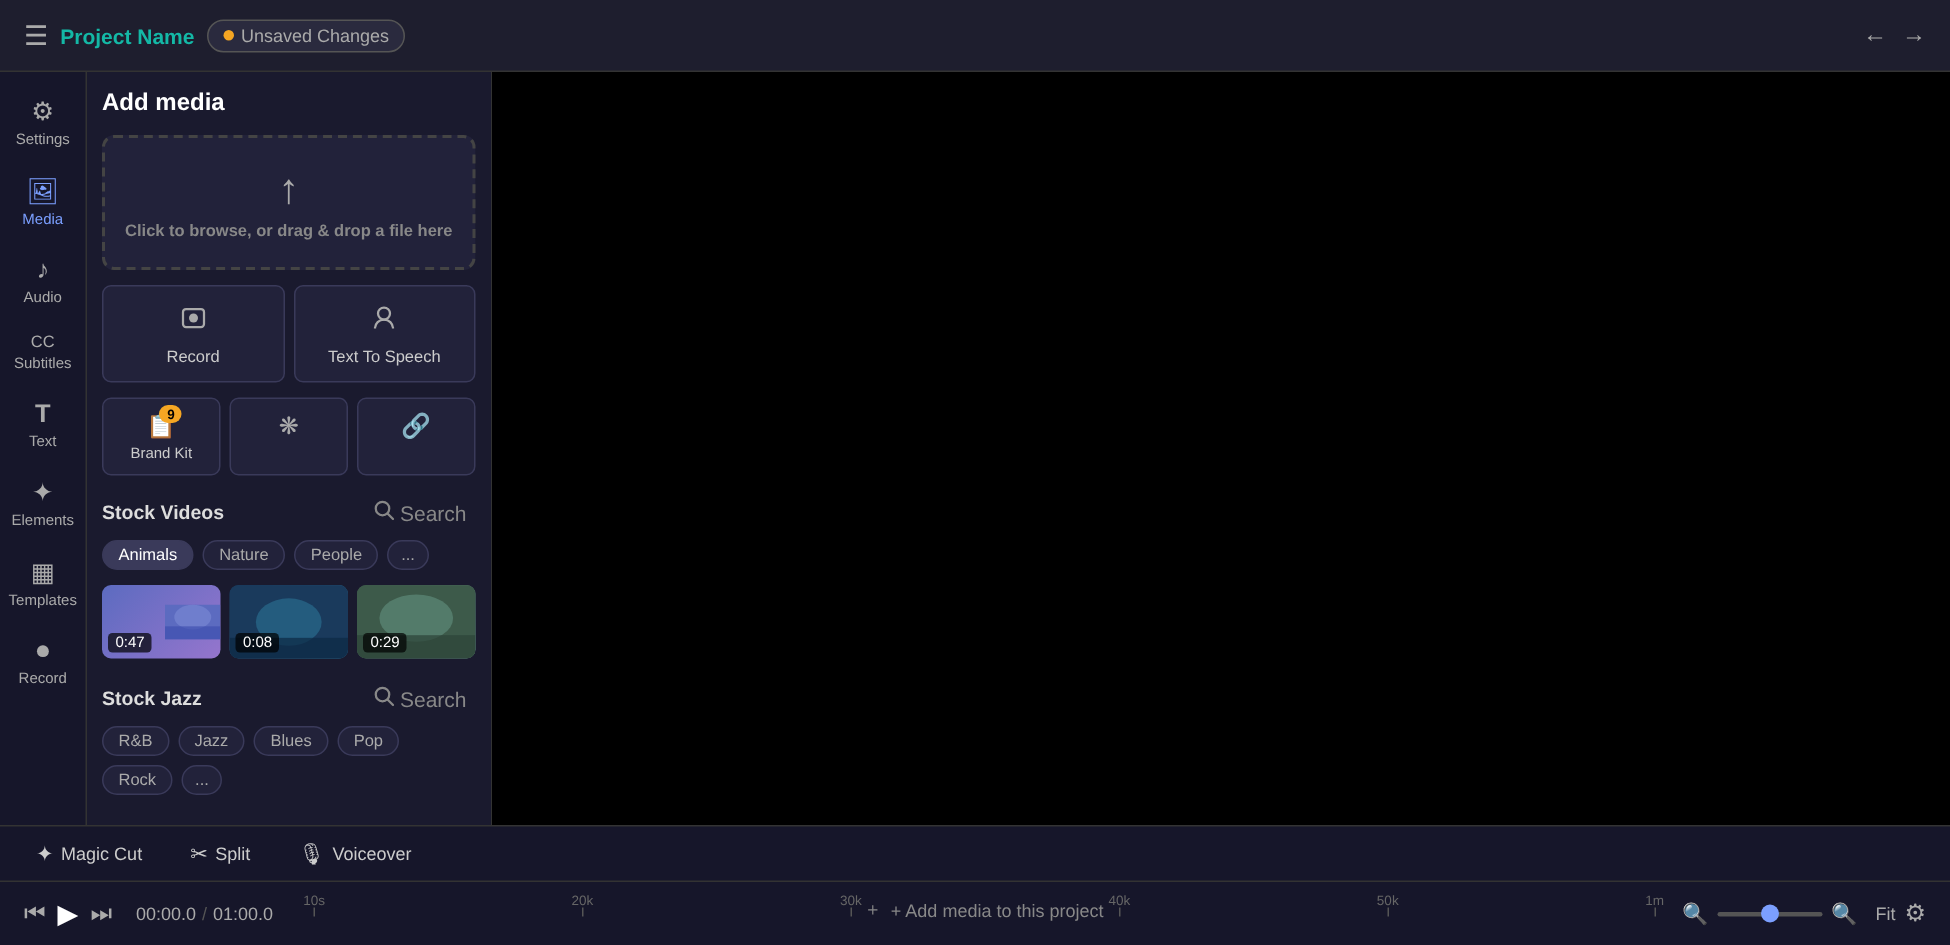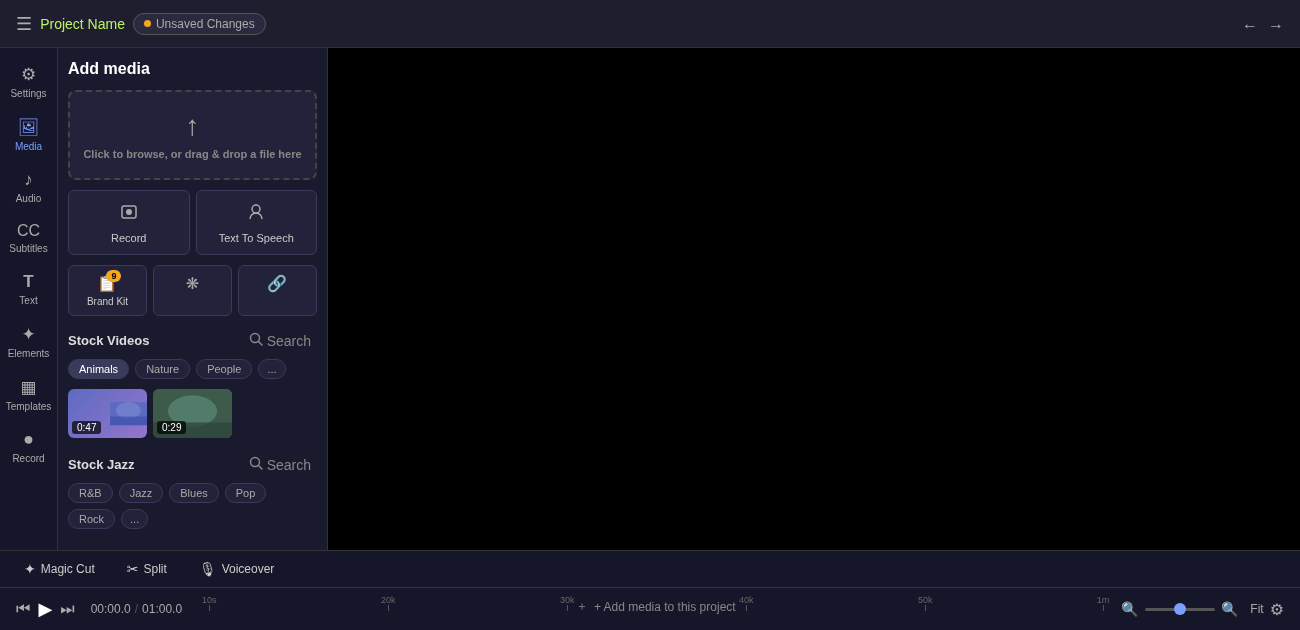--- a/index.html
+++ b/index.html
@@ -4,21 +4,21 @@
   <style>
     * { box-sizing: border-box; margin: 0; padding: 0; }
     body { font-family: -apple-system, BlinkMacSystemFont, 'Segoe UI', sans-serif; background: #1a1a2e; color: #fff; width: 1300px; height: 630px; overflow: hidden; display: flex; flex-direction: column; }
 
     
     .topbar { display: flex; align-items: center; justify-content: space-between; background: #1e1e2e; height: 48px; padding: 0 16px; border-bottom: 1px solid #333; flex-shrink: 0; }
     .topbar-left { display: flex; align-items: center; gap: 8px; }
     .topbar-center { display: flex; align-items: center; gap: 10px; }
     .topbar-right { display: flex; align-items: center; gap: 10px; }
     .hamburger-icon { color: #aaa; font-size: 18px; cursor: pointer; }
-    .project-name { font-size: 14px; font-weight: 400; color: #bef264; }
+    .project-name { font-size: 14px; font-weight: 700; color: #14b8a6; }
     .unsaved-badge { background: #2a2a3e; border: 1px solid #555; border-radius: 12px; padding: 3px 10px; font-size: 12px; color: #aaa; display: flex; align-items: center; gap: 5px; cursor: pointer; }
     .unsaved-dot { width: 7px; height: 7px; border-radius: 50%; background: #f5a623; }
     .save-text { font-size: 13px; color: #aaa; }
     .save-text a { color: #7b9fff; text-decoration: none; }
     .upgrade-btn { background: linear-gradient(135deg, #8b5cf6, #a78bfa); color: #fff; border: none; border-radius: 6px; padding: 6px 14px; font-size: 13px; cursor: pointer; display: flex; align-items: center; gap: 5px; }
     .done-btn { background: #2ecc71; color: #fff; border: none; border-radius: 6px; padding: 6px 14px; font-size: 13px; cursor: pointer; display: flex; align-items: center; gap: 5px; }
     .undo-icon, .redo-icon { color: #aaa; font-size: 16px; cursor: pointer; }
 
     
     .main { display: flex; flex: 1; overflow: hidden; }
@@ -128,21 +128,21 @@
     </div>
     <div class="sidebar-item active">
       <span class="sicon">🖼</span>
       <span class="slabel">Media</span>
     </div>
     <div class="sidebar-item">
       <span class="sicon">♪</span>
       <span class="slabel">Audio</span>
     </div>
     <div class="sidebar-item">
-      <span class="sicon" style="font-size:16px;font-weight:normal;">CC</span>
+      <span class="sicon" style="font-size:11px;font-weight:normal;">CC</span>
       <span class="slabel">Subtitles</span>
     </div>
     <div class="sidebar-item">
       <span class="sicon" style="font-weight:bold;">T</span>
       <span class="slabel">Text</span>
     </div>
     <div class="sidebar-item">
       <span class="sicon">✦</span>
       <span class="slabel">Elements</span>
     </div>
@@ -218,20 +218,28 @@
       <span class="tag-more">...</span>
     </div>
     <div class="video-grid">
       <div class="video-thumb video-thumb-1">
         <svg width="100%" height="100%" viewBox="0 0 90 56">
           <rect width="90" height="56" fill="#5c6bc0"></rect>
           <ellipse cx="45" cy="20" rx="30" ry="20" fill="#8c9be0" opacity="0.4"></ellipse>
           <rect x="0" y="35" width="90" height="21" fill="#3949ab" opacity="0.6"></rect>
         </svg>
         <span class="video-dur">0:47</span>
+      </div>
+      <div class="video-thumb video-thumb-2">
+        <svg width="100%" height="100%" viewBox="0 0 90 56">
+          <rect width="90" height="56" fill="#1a3a5c"></rect>
+          <ellipse cx="45" cy="28" rx="25" ry="18" fill="#2e7d9f" opacity="0.5"></ellipse>
+          <rect x="0" y="40" width="90" height="16" fill="#0d2a45" opacity="0.7"></rect>
+        </svg>
+        <span class="video-dur">0:08</span>
       </div>
       <div class="video-thumb video-thumb-3">
         <svg width="100%" height="100%" viewBox="0 0 90 56">
           <rect width="90" height="56" fill="#3d5a4a"></rect>
           <ellipse cx="45" cy="25" rx="28" ry="18" fill="#6a9b8a" opacity="0.5"></ellipse>
           <rect x="0" y="38" width="90" height="18" fill="#2c4338" opacity="0.7"></rect>
         </svg>
         <span class="video-dur">0:29</span>
       </div>
     </div>

